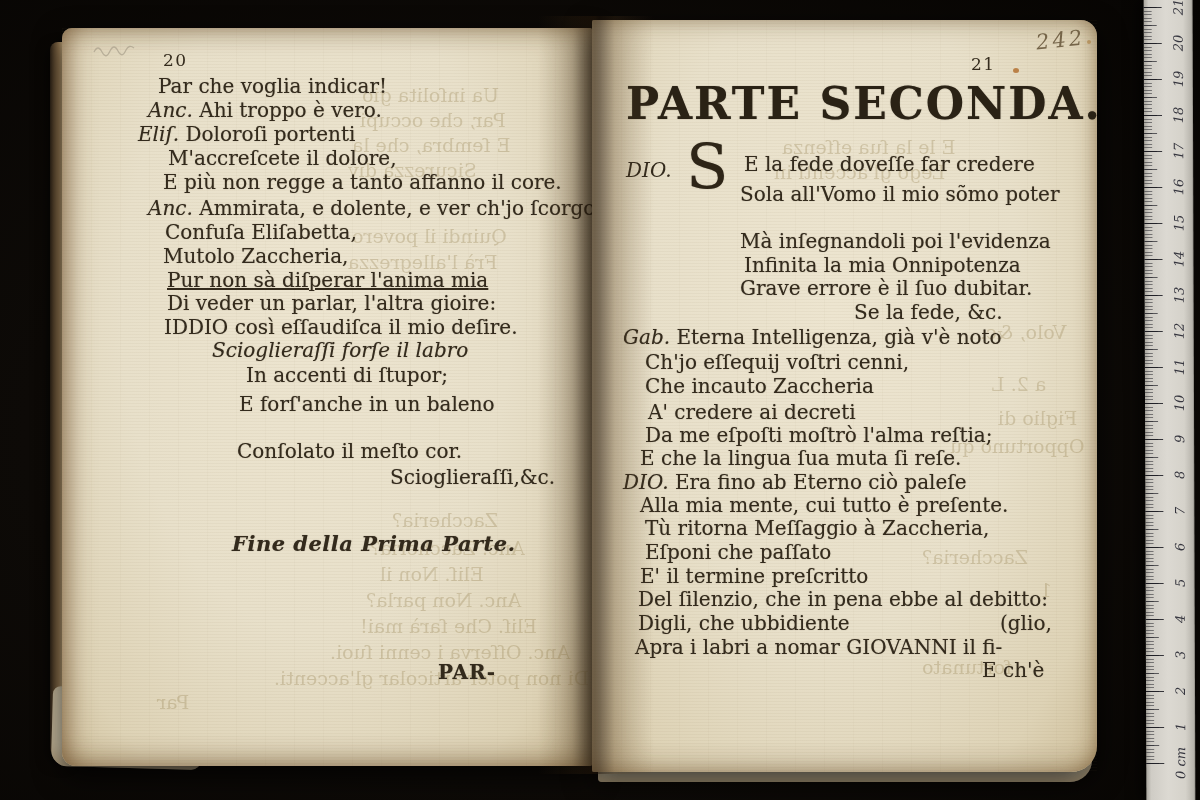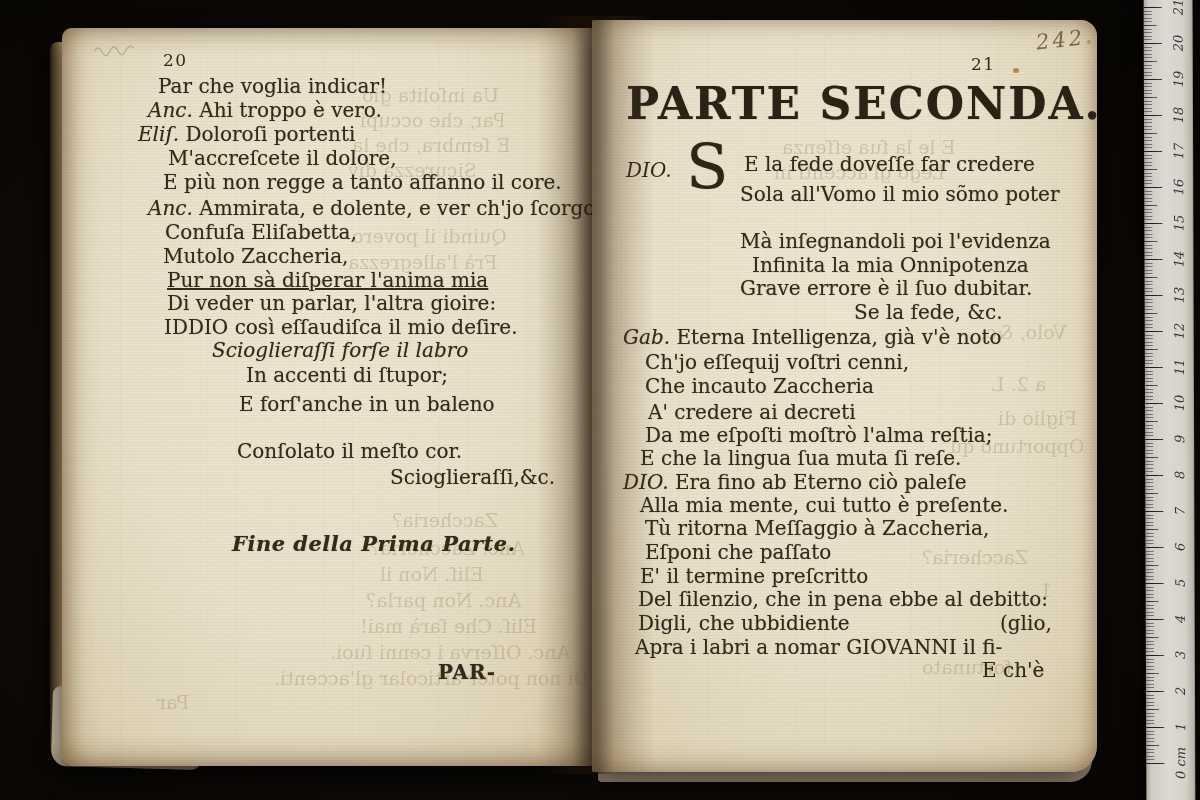--- a/index.html
+++ b/index.html
@@ -142,21 +142,21 @@
       </div>
     <div class="text-layer">
       <div class="pagenum" style="left:379px;top:34px;">21</div>
       <div class="title">PARTE SECONDA.</div>
       <div class="speaker-first">DIO.</div>
       <div class="dropcap">S</div>
       <div class="handwritten">242</div>
     <div class="line" style="left: 152px; top: 132px;"><span>E la fede doveſſe far credere</span></div>
         <div class="line" style="left: 148px; top: 162px;"><span>Sola all'Vomo il mio sõmo poter</span></div>
         <div class="line" style="left: 148px; top: 209px;"><span>Mà inſegnandoli poi l'evidenza</span></div>
-        <div class="line" style="left: 160px; top: 233px;"><span>Infinita la mia Onnipotenza</span></div>
+        <div class="line" style="left: 152px; top: 233px;"><span>Infinita la mia Onnipotenza</span></div>
         <div class="line" style="left: 148px; top: 256px;"><span>Grave errore è il ſuo dubitar.</span></div>
         <div class="line" style="left: 262px; top: 280px;"><span>Se la fede, &amp;c.</span></div>
         <div class="line" style="left: 31px; top: 305px;"><span class="spk">Gab. </span><span>Eterna Intelligenza, già v'è noto</span></div>
         <div class="line" style="left: 53px; top: 330px;"><span>Ch'jo eſſequij voſtri cenni,</span></div>
         <div class="line" style="left: 53px; top: 354px;"><span>Che incauto Zaccheria</span></div>
         <div class="line" style="left: 56px; top: 380px;"><span>A' credere ai decreti</span></div>
         <div class="line" style="left: 53px; top: 403px;"><span>Da me eſpoſti moſtrò l'alma reſtia;</span></div>
         <div class="line" style="left: 48px; top: 426px;"><span>E che la lingua ſua muta ſi reſe.</span></div>
         <div class="line" style="left: 31px; top: 450px;"><span class="spk">DIO. </span><span>Era fino ab Eterno ciò paleſe</span></div>
         <div class="line" style="left: 48px; top: 473px;"><span>Alla mia mente, cui tutto è preſente.</span></div>

